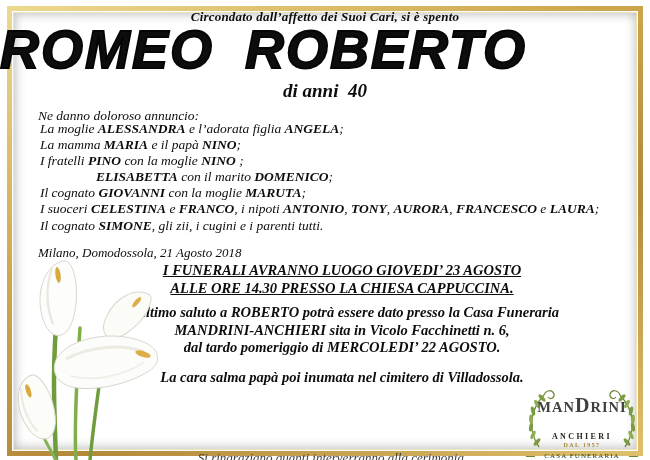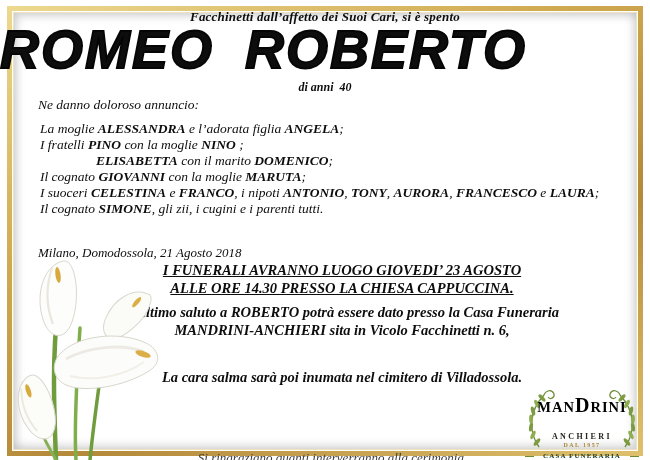--- a/index.html
+++ b/index.html
@@ -27,24 +27,24 @@
     font-size:13px;font-weight:bold;font-style:italic;letter-spacing:.2px;
   }
   .name{
     position:absolute;top:19px;left:0;right:0;margin:0;
     font-family:"Liberation Sans",sans-serif;font-weight:bold;font-style:italic;
     font-size:54px;line-height:60px;letter-spacing:2px;word-spacing:14px;
     -webkit-text-stroke:1.8px #050505;white-space:pre;
   }
   .age{
     position:absolute;top:80px;left:0;right:0;text-align:center;
-    font-size:12px;font-weight:bold;font-style:italic;white-space:pre-wrap;
+    font-size:19px;font-weight:bold;font-style:italic;white-space:pre-wrap;
   }
   .intro{
-    position:absolute;top:97px;left:38px;
+    position:absolute;top:108px;left:38px;
     font-size:13.5px;font-style:italic;
   }
   .family{
     position:absolute;top:121px;left:40px;right:10px;
     font-size:13.5px;font-style:italic;line-height:16.1px;white-space:nowrap;
   }
   .family .indent{padding-left:56px;}
   .family .bname{font-weight:bold;}
   .dateline{
     position:absolute;top:245px;left:38px;
@@ -61,70 +61,72 @@
   }
   
   .flowers{position:absolute;left:-4px;top:258px;width:172px;height:202px;z-index:4;}
   
   .logo{position:absolute;right:9px;bottom:5px;width:118px;height:68px;z-index:5;}
   .logo svg{position:absolute;inset:0;}
   .logo-text{
     position:absolute;inset:0;display:flex;flex-direction:column;align-items:center;
     justify-content:flex-start;padding-top:11px;font-family:"Liberation Serif",serif;
   }
-  .brand{display:flex;align-items:baseline;color:#000000;font-weight:bold;letter-spacing:1px;line-height:14px;}
+  .brand{display:flex;align-items:baseline;color:#404040;font-weight:bold;letter-spacing:1px;line-height:14px;}
   .brand .bl,.brand .br{font-size:14.5px;}
   .brand .bm{font-size:20px;line-height:14px;}
   .lsub{font-size:8px;letter-spacing:2.4px;color:#26261f;font-weight:bold;margin-top:18px;}
   .lsince{font-size:6px;letter-spacing:1.4px;color:#a8893f;font-weight:bold;margin-top:1px;}
   .lcasa{display:flex;align-items:center;gap:9px;font-size:7px;letter-spacing:1.1px;
-         color:#17402b;font-weight:bold;margin-top:4px;}
+         color:#17402b;font-weight:normal;margin-top:4px;}
   .lcasa .rule{width:9px;height:1px;background:#6b8a36;display:inline-block;}
 </style>
 </head>
 <body>
 
 <div class="page">
 
   <div class="frame"></div>
   <div class="frame-inner"></div>
 
   <div class="content">
 
-    <div class="tagline">Facchinetti dall’affetto dei Suoi Cari, si è spento</div>
+    <div class="tagline">Circondato dall’affetto dei Suoi Cari, si è spento</div>
 
     <h1 class="name">ROMEO ROBERTO</h1>
 
     <div class="age">di anni  40</div>
 
     <div class="intro">Ne danno doloroso annuncio:</div>
 
     <div class="family">
       <div class="fline"><span>La moglie </span><span class="bname">ALESSANDRA</span><span> e l’adorata figlia </span><span class="bname">ANGELA</span><span>;</span></div>
+      <div class="fline"><span>La mamma </span><span class="bname">MARIA</span><span> e il papà </span><span class="bname">NINO</span><span>;</span></div>
       <div class="fline"><span>I fratelli </span><span class="bname">PINO</span><span> con la moglie </span><span class="bname">NINO</span><span> ;</span></div>
       <div class="fline indent"><span class="bname">ELISABETTA</span><span> con il marito </span><span class="bname">DOMENICO</span><span>;</span></div>
       <div class="fline"><span>Il cognato </span><span class="bname">GIOVANNI</span><span> con la moglie </span><span class="bname">MARUTA</span><span>;</span></div>
       <div class="fline"><span>I suoceri </span><span class="bname">CELESTINA</span><span> e </span><span class="bname">FRANCO</span><span>, i nipoti </span><span class="bname">ANTONIO</span><span>, </span><span class="bname">TONY</span><span>, </span><span class="bname">AURORA</span><span>, </span><span class="bname">FRANCESCO</span><span> e </span><span class="bname">LAURA</span><span>;</span></div>
       <div class="fline"><span>Il cognato </span><span class="bname">SIMONE</span><span>, gli zii, i cugini e i parenti tutti.</span></div>
     </div>
 
     <div class="dateline">Milano, Domodossola, 21 Agosto  2018</div>
 
     <div class="para p1">
       <div>I FUNERALI AVRANNO LUOGO GIOVEDI’ 23 AGOSTO</div>
       <div>ALLE ORE 14.30 PRESSO LA CHIESA CAPPUCCINA.</div>
     </div>
 
     <div class="para p2">
       <div>L’ultimo saluto a ROBERTO potrà essere dato presso la Casa Funeraria</div>
       <div>MANDRINI-ANCHIERI sita in Vicolo Facchinetti n. 6,</div>
+      <div>dal tardo pomeriggio di MERCOLEDI’ 22 AGOSTO.</div>
     </div>
 
     <div class="para p3">
-      <div>La cara salma sarà poi inumata nel cimitero di Villadossola.</div>
+      <div>La cara salma papà poi inumata nel cimitero di Villadossola.</div>
     </div>
 
 
     <div class="thanks">Si ringraziano quanti interverranno alla cerimonia.</div>
   </div>
 
   <svg class="flowers" viewBox="0 0 172 202" xmlns="http://www.w3.org/2000/svg" aria-hidden="true">
 
     <path d="M62,48 C56,100 58,150 60,202" stroke="#6f9c3c" stroke-width="4.5" fill="none" stroke-linecap="round"></path>
     <path d="M84,70 C80,130 78,170 80,202" stroke="#7fae4a" stroke-width="3.5" fill="none" stroke-linecap="round"></path>

